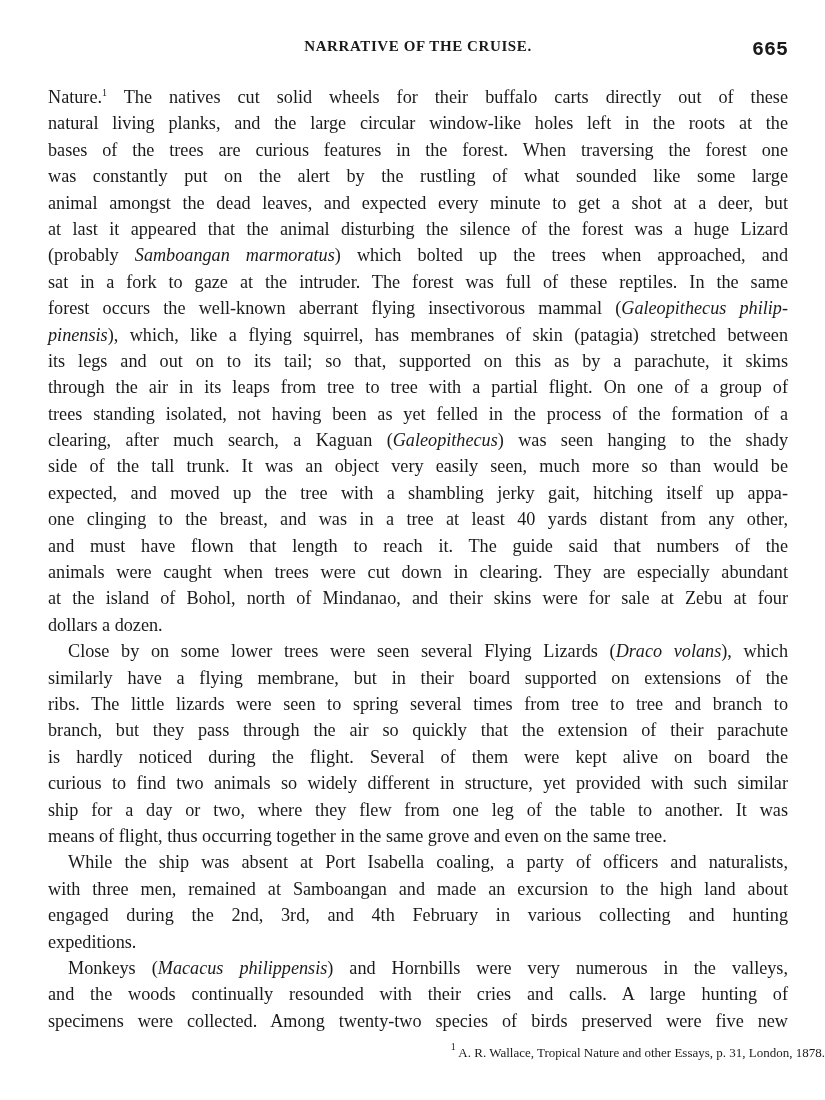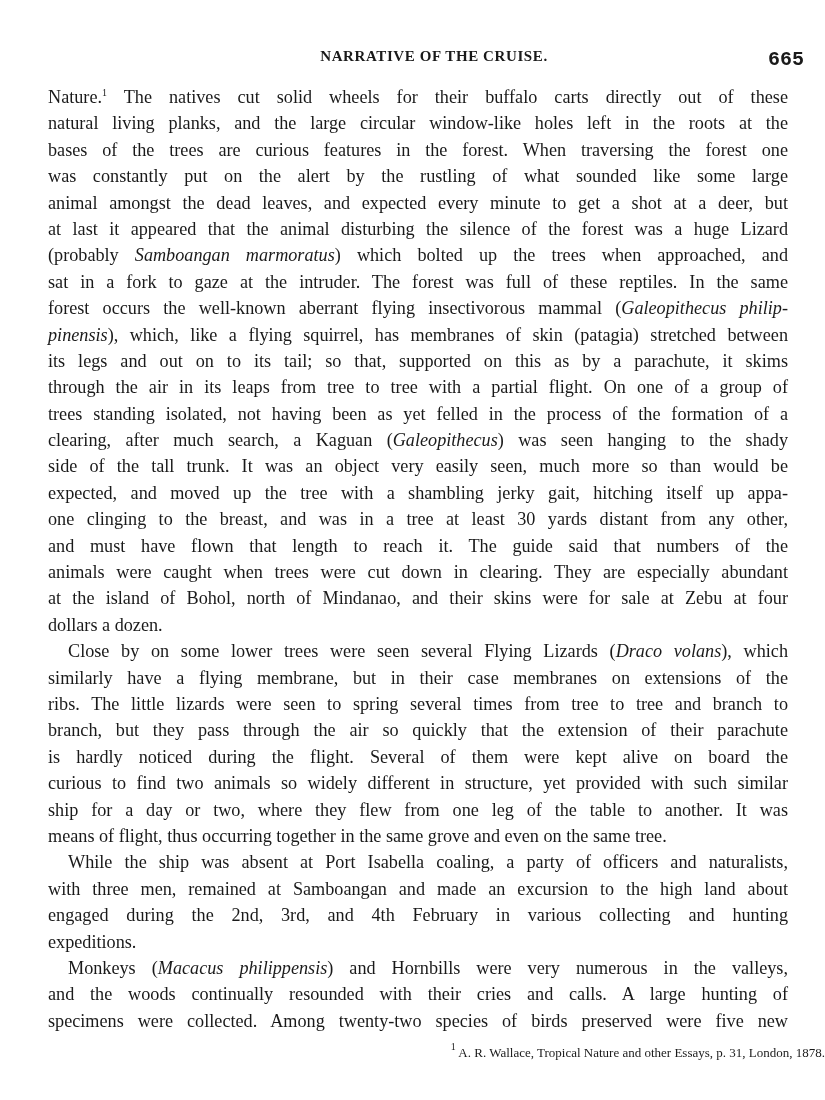--- a/index.html
+++ b/index.html
@@ -2,21 +2,21 @@
 <html><head>
 <meta charset="utf-8">
 <style>
   html, body { margin: 0; padding: 0; background: #ffffff; }
   body {
     width: 825px; height: 1100px; position: relative; overflow: hidden;
     font-family: "Liberation Serif", "DejaVu Serif", serif;
     color: #1a1a1a;
   }
   .header {
-    position: absolute; top: 38px; left: 64px; width: 740px; height: 24px; margin-top: 10px;
+    position: absolute; top: 38px; left: 48px; width: 740px; height: 24px;
   }
   .running-title {
     position: absolute; left: 0; right: 0; text-align: center;
     font-size: 15px; letter-spacing: 0.6px; font-weight: bold;
   }
   .page-number {
     position: absolute; right: 0; font-size: 20px; font-weight: bold; font-family: Liberation Mono, monospace;
   }
   .body-text {
     position: absolute; top: 84px; left: 48px; width: 740px;
@@ -54,29 +54,29 @@
       <span class="line"><span>(probably </span><i>Samboangan marmoratus</i><span>) which bolted up the trees when approached, and</span></span>
       <span class="line"><span>sat in a fork to gaze at the intruder.  The forest was full of these reptiles.  In the same</span></span>
       <span class="line"><span>forest occurs the well-known aberrant flying insectivorous mammal (</span><i>Galeopithecus philip-</i></span>
       <span class="line"><i>pinensis</i><span>), which, like a flying squirrel, has membranes of skin (patagia) stretched between</span></span>
       <span class="line"><span>its legs and out on to its tail; so that, supported on this as by a parachute, it skims</span></span>
       <span class="line"><span>through the air in its leaps from tree to tree with a partial flight.  On one of a group of</span></span>
       <span class="line"><span>trees standing isolated, not having been as yet felled in the process of the formation of a</span></span>
       <span class="line"><span>clearing, after much search, a Kaguan (</span><i>Galeopithecus</i><span>) was seen hanging to the shady</span></span>
       <span class="line"><span>side of the tall trunk.  It was an object very easily seen, much more so than would be</span></span>
       <span class="line"><span>expected, and moved up the tree with a shambling jerky gait, hitching itself up appa-</span></span>
-      <span class="line"><span>one clinging to the breast, and was in a tree at least 30 yards distant from any other,</span></span>
+      <span class="line"><span>one clinging to the breast, and was in a tree at least 40 yards distant from any other,</span></span>
       <span class="line"><span>and must have flown that length to reach it.  The guide said that numbers of the</span></span>
       <span class="line"><span>animals were caught when trees were cut down in clearing.  They are especially abundant</span></span>
       <span class="line"><span>at the island of Bohol, north of Mindanao, and their skins were for sale at Zebu at four</span></span>
       <span class="line last"><span>dollars a dozen.</span></span>
     </div>
     <div>
       <span class="line indent"><span>Close by on some lower trees were seen several Flying Lizards (</span><i>Draco volans</i><span>), which</span></span>
-      <span class="line"><span>similarly have a flying membrane, but in their case membranes on extensions of the</span></span>
+      <span class="line"><span>similarly have a flying membrane, but in their board supported on extensions of the</span></span>
       <span class="line"><span>ribs.  The little lizards were seen to spring several times from tree to tree and branch to</span></span>
       <span class="line"><span>branch, but they pass through the air so quickly that the extension of their parachute</span></span>
       <span class="line"><span>is hardly noticed during the flight.  Several of them were kept alive on board the</span></span>
       <span class="line"><span>curious to find two animals so widely different in structure, yet provided with such similar</span></span>
       <span class="line"><span>ship for a day or two, where they flew from one leg of the table to another.  It was</span></span>
       <span class="line last"><span>means of flight, thus occurring together in the same grove and even on the same tree.</span></span>
     </div>
     <div>
       <span class="line indent"><span>While the ship was absent at Port Isabella coaling, a party of officers and naturalists,</span></span>
       <span class="line"><span>with three men, remained at Samboangan and made an excursion to the high land about</span></span>

